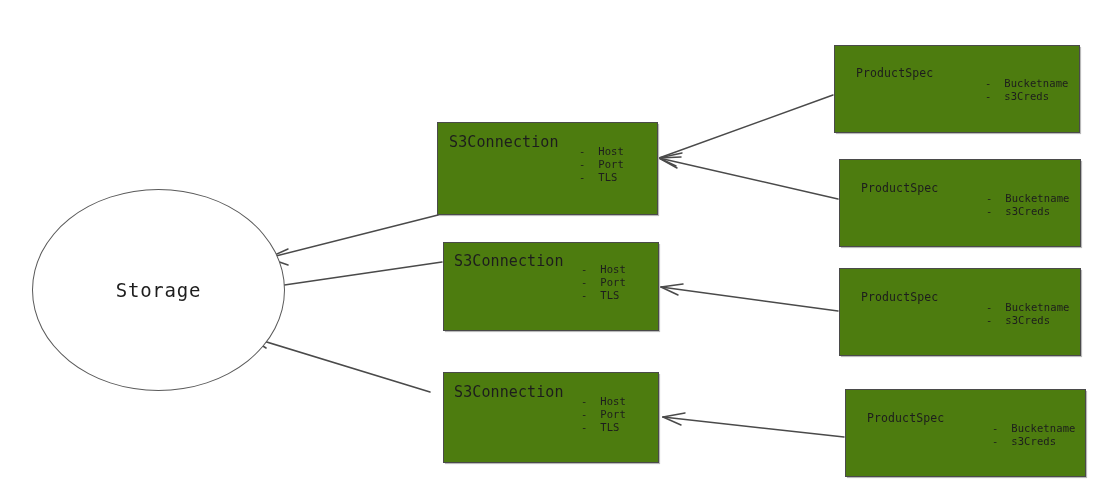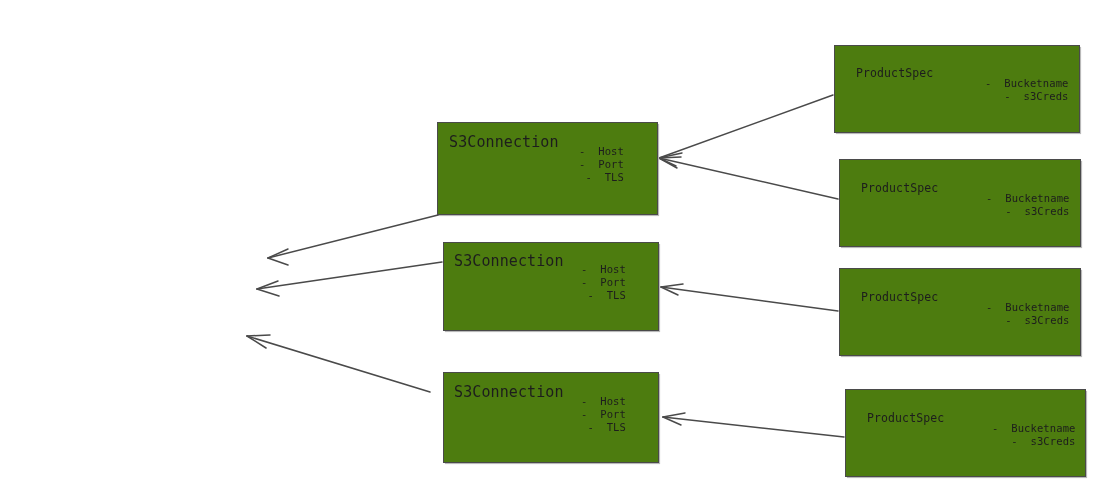--- a/index.html
+++ b/index.html
@@ -44,21 +44,20 @@
   .attr-list {
     position: absolute;
     font-size: 10.5px;
     color: #1d1d1d;
     line-height: 13px;
     white-space: nowrap;
     letter-spacing: 0.1px;
   }
   .attr-row {
     white-space: pre;
-    text-align: right;
   }
   .circle-node {
     position: absolute;
     border: 1.5px solid #5a5a5a;
     border-radius: 50%;
     background: #ffffff;
     box-sizing: border-box;
     display: flex;
     align-items: center;
     justify-content: center;
@@ -116,20 +115,23 @@
 
       <g>
         <path d="M 844 437 L 663 417"></path>
         <path d="M 663 417 L 685 413"></path>
         <path d="M 663 417 L 681 425"></path>
       </g>
 
     </g>
   </svg>
 
+  <div class="circle-node" style="left:32px; top:189px; width:253px; height:202px;">
+    <span class="circle-label">Storage</span>
+  </div>
 
   <div class="node-box" style="left:437px; top:122px; width:221px; height:93px;">
     <div class="node-title" style="left:11px; top:10px;">S3Connection</div>
     <div class="attr-list" style="left:141px; top:22px;">
       <div class="attr-row">-  Host</div>
       <div class="attr-row">-  Port</div>
       <div class="attr-row">-  TLS</div>
     </div>
   </div>
 

